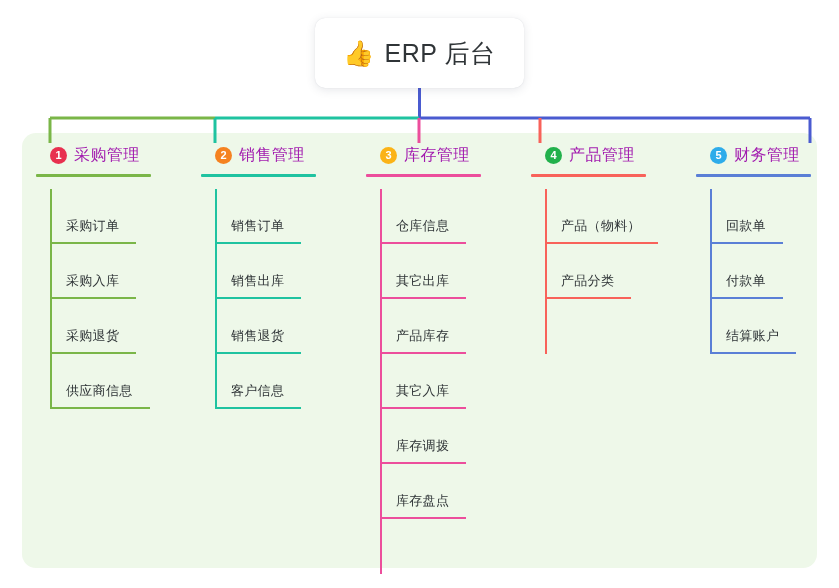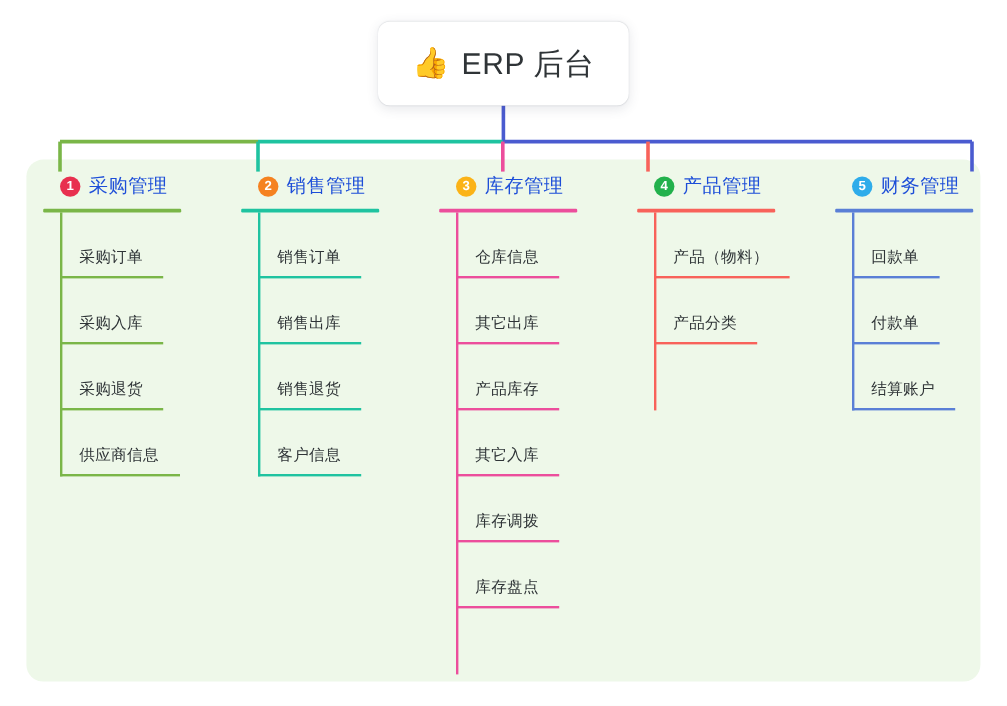--- a/index.html
+++ b/index.html
@@ -87,31 +87,31 @@
     border-radius: 50%;
     color: #ffffff;
     font-size: 11px;
     line-height: 17px;
     text-align: center;
     font-weight: bold;
     flex: 0 0 auto;
   }
   .col-title {
     font-size: 16px;
-    color: #1d4ed8;
+    color: #a21caf;
     letter-spacing: .4px;
   }
   .col-rule {
     height: 3px;
     border-radius: 1px;
     margin-top: 7px;
   }
   .col-body {
     position: relative;
-    margin-top: 0;
+    margin-top: 12px;
   }
   .spine {
     position: absolute;
     left: 14px;
     top: 0;
     width: 2px;
   }
   .item {
     position: relative;
     height: 55px;

